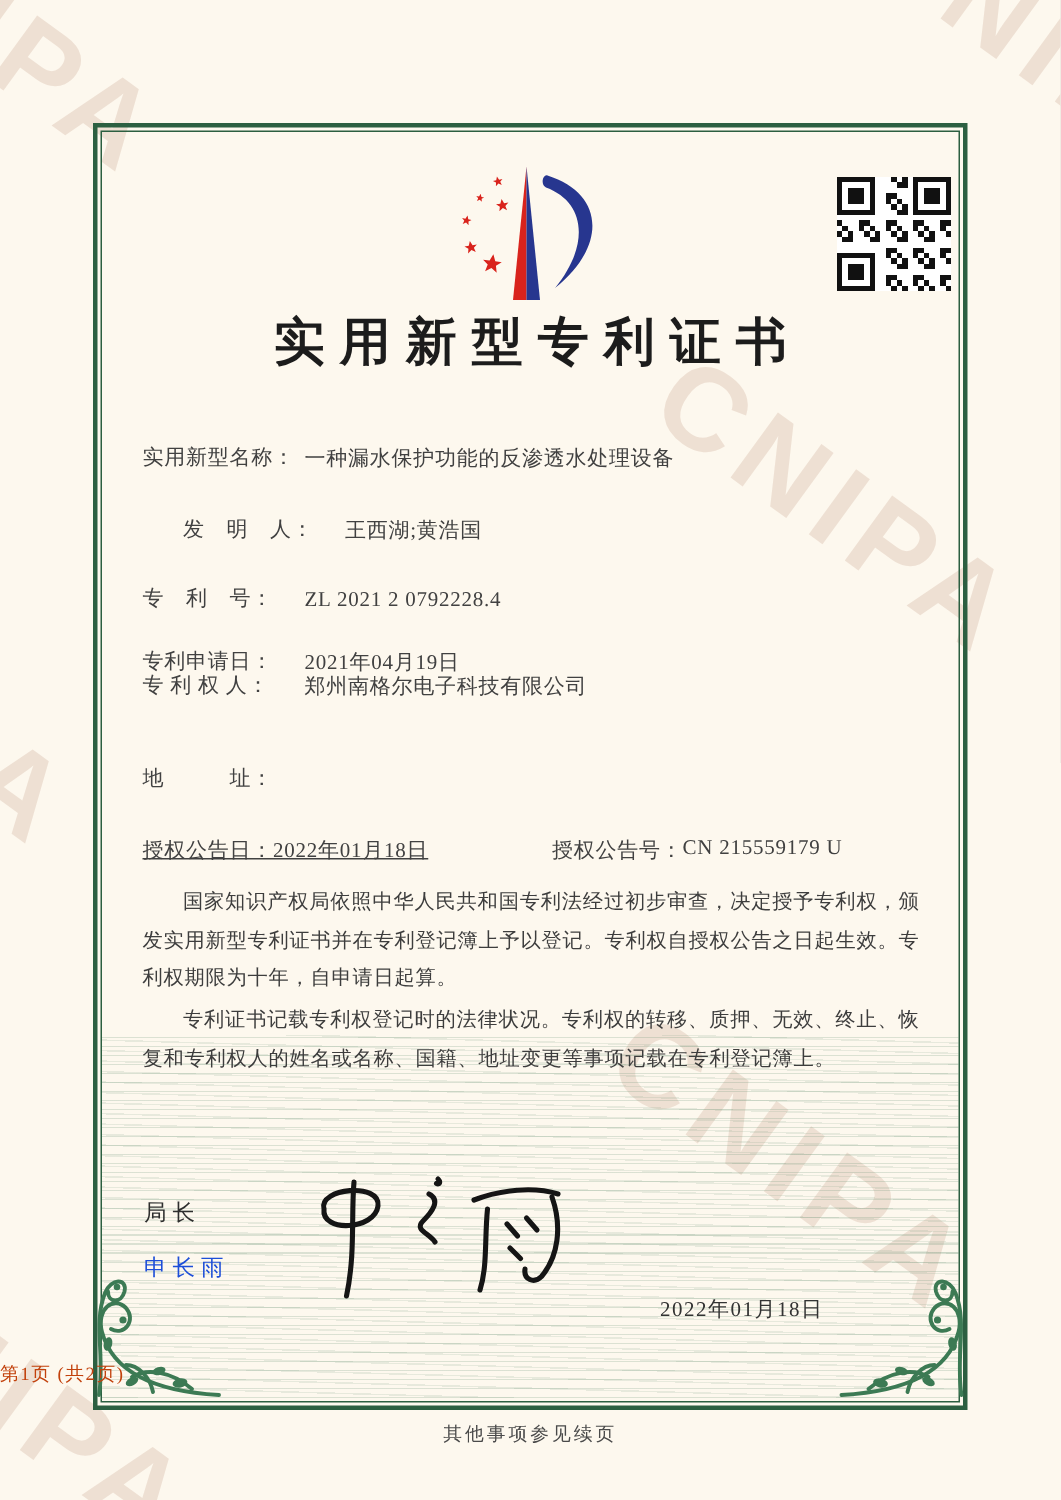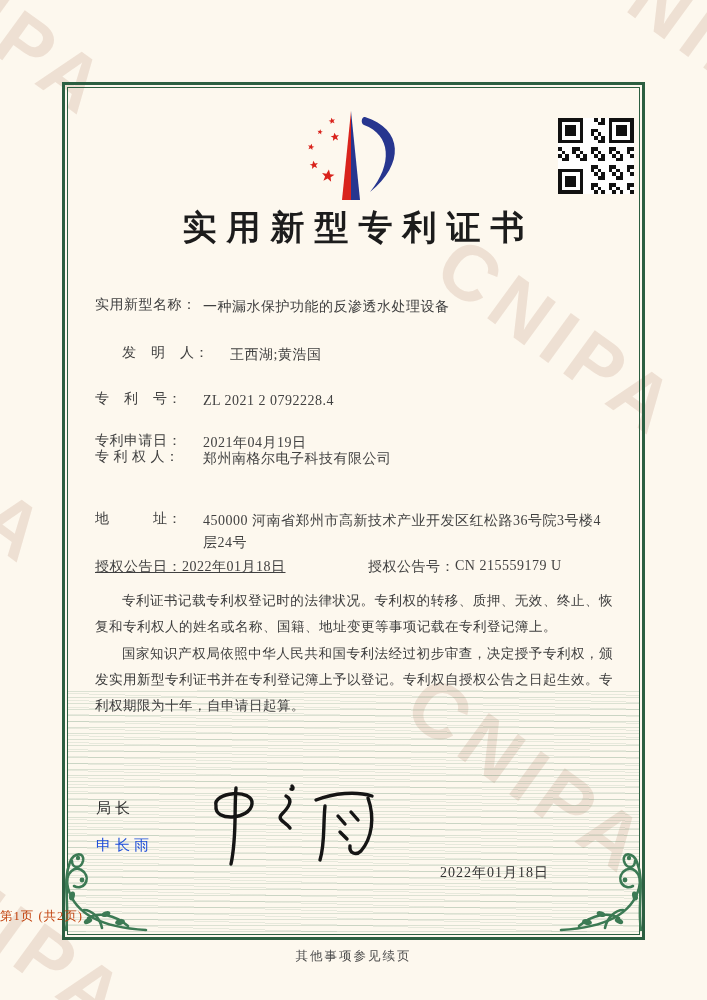--- a/index.html
+++ b/index.html
@@ -261,36 +261,35 @@
     <div class="row r-appdate">
       <span class="lbl">专利申请日：</span>
       <span class="val">2021年04月19日</span>
     </div>
     <div class="row r-owner">
       <span class="lbl">专 利 权 人：</span>
       <span class="val">郑州南格尔电子科技有限公司</span>
     </div>
     <div class="row r-addr">
       <span class="lbl">地　　　址：</span>
-      <span class="val">450000 河南省郑州市高新技术产业开发区红松路36号院3号楼4层24号</span>
     </div>
     <div class="row r-grant">
       <div class="inner">
         <span>授权公告日：</span><span>2022年01月18日</span>
         <span class="grant-pair2">
           <span>授权公告号：</span>
             <span>CN 215559179 U</span>
         </span>
       </div>
     </div>
   </div>
 
   <div class="paras">
+    <p>国家知识产权局依照中华人民共和国专利法经过初步审查，决定授予专利权，颁发实用新型专利证书并在专利登记簿上予以登记。专利权自授权公告之日起生效。专利权期限为十年，自申请日起算。</p>
     <p>专利证书记载专利权登记时的法律状况。专利权的转移、质押、无效、终止、恢复和专利权人的姓名或名称、国籍、地址变更等事项记载在专利登记簿上。</p>
-    <p>国家知识产权局依照中华人民共和国专利法经过初步审查，决定授予专利权，颁发实用新型专利证书并在专利登记簿上予以登记。专利权自授权公告之日起生效。专利权期限为十年，自申请日起算。</p>
   </div>
 
   <div class="signer-title">局长</div>
   <div class="signer-name">申长雨</div>
   <svg class="signature" width="195" height="98" viewBox="0 0 195 98">
     <g fill="none" stroke="#151515" stroke-width="3.4" stroke-linecap="round" stroke-linejoin="round">
       <path d="M38,12 C36,34 39,60 33,88"></path>
       <path d="M18,30 C14,16 56,12 54,28 C52,44 16,46 18,30"></path>
       <path d="M94,10 C96,12 95,14 93,13"></path>
       <path d="M88,20 C96,24 90,32 84,38 C78,44 88,46 92,52"></path>

